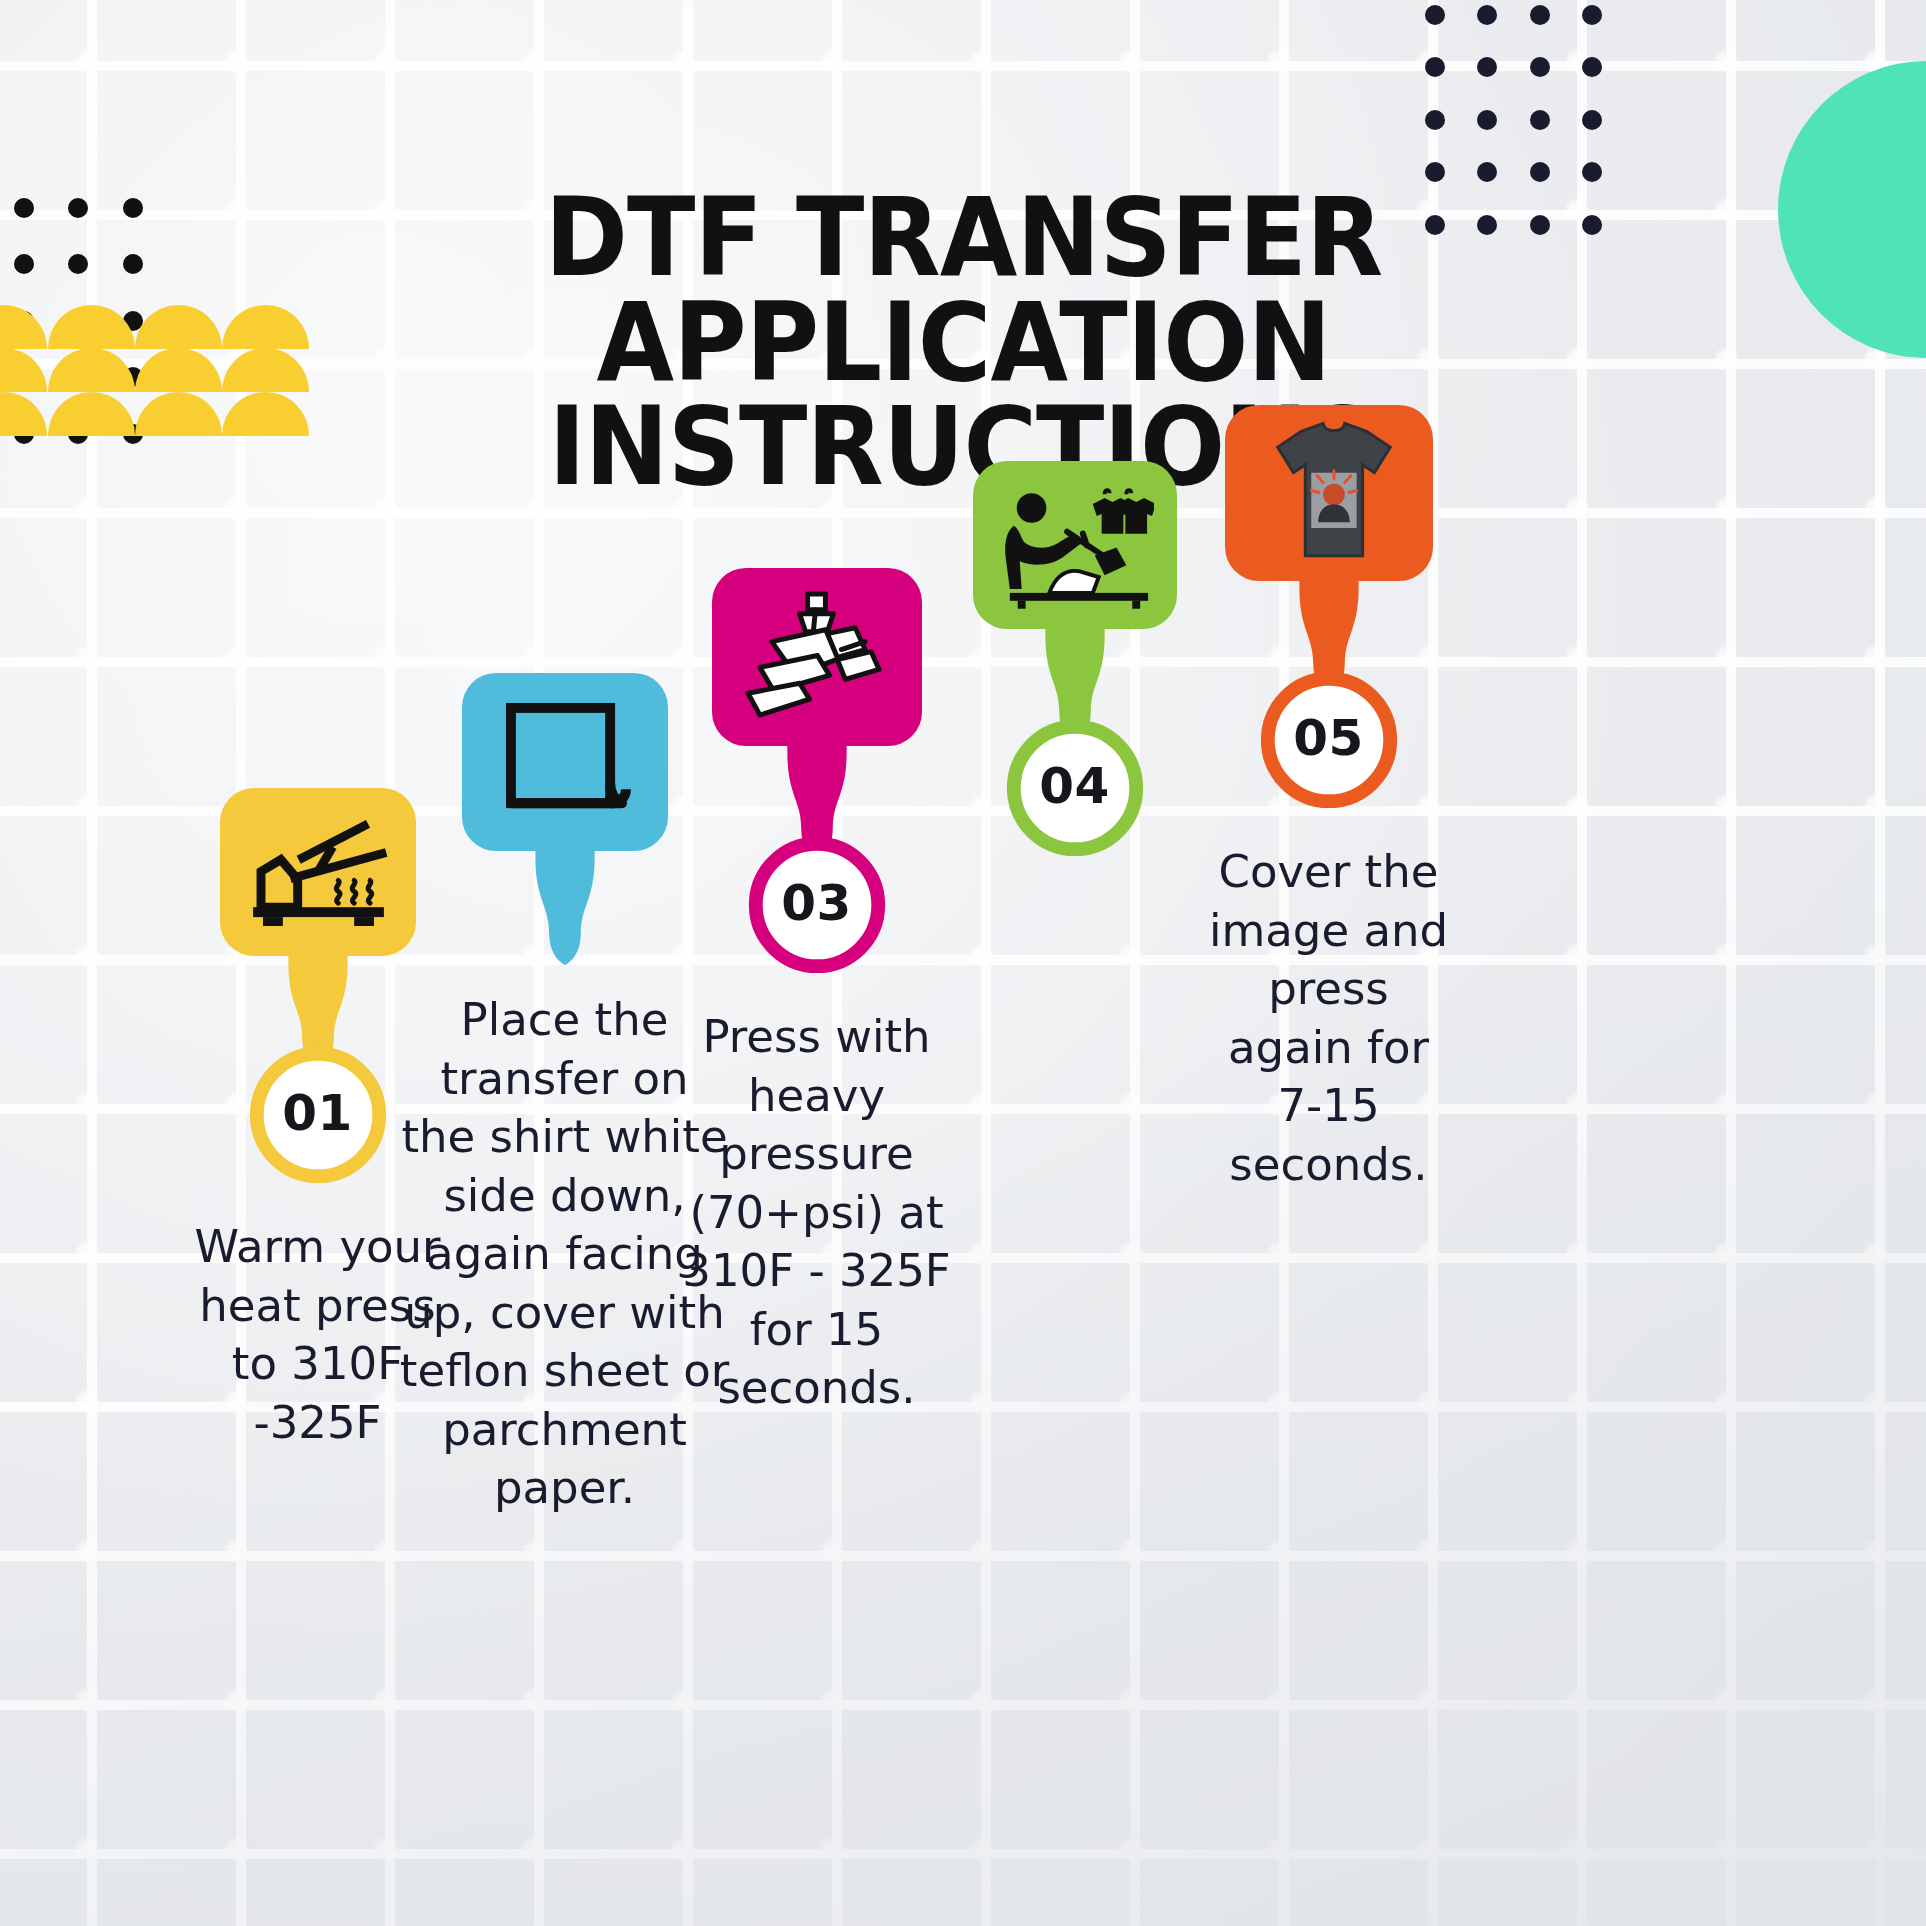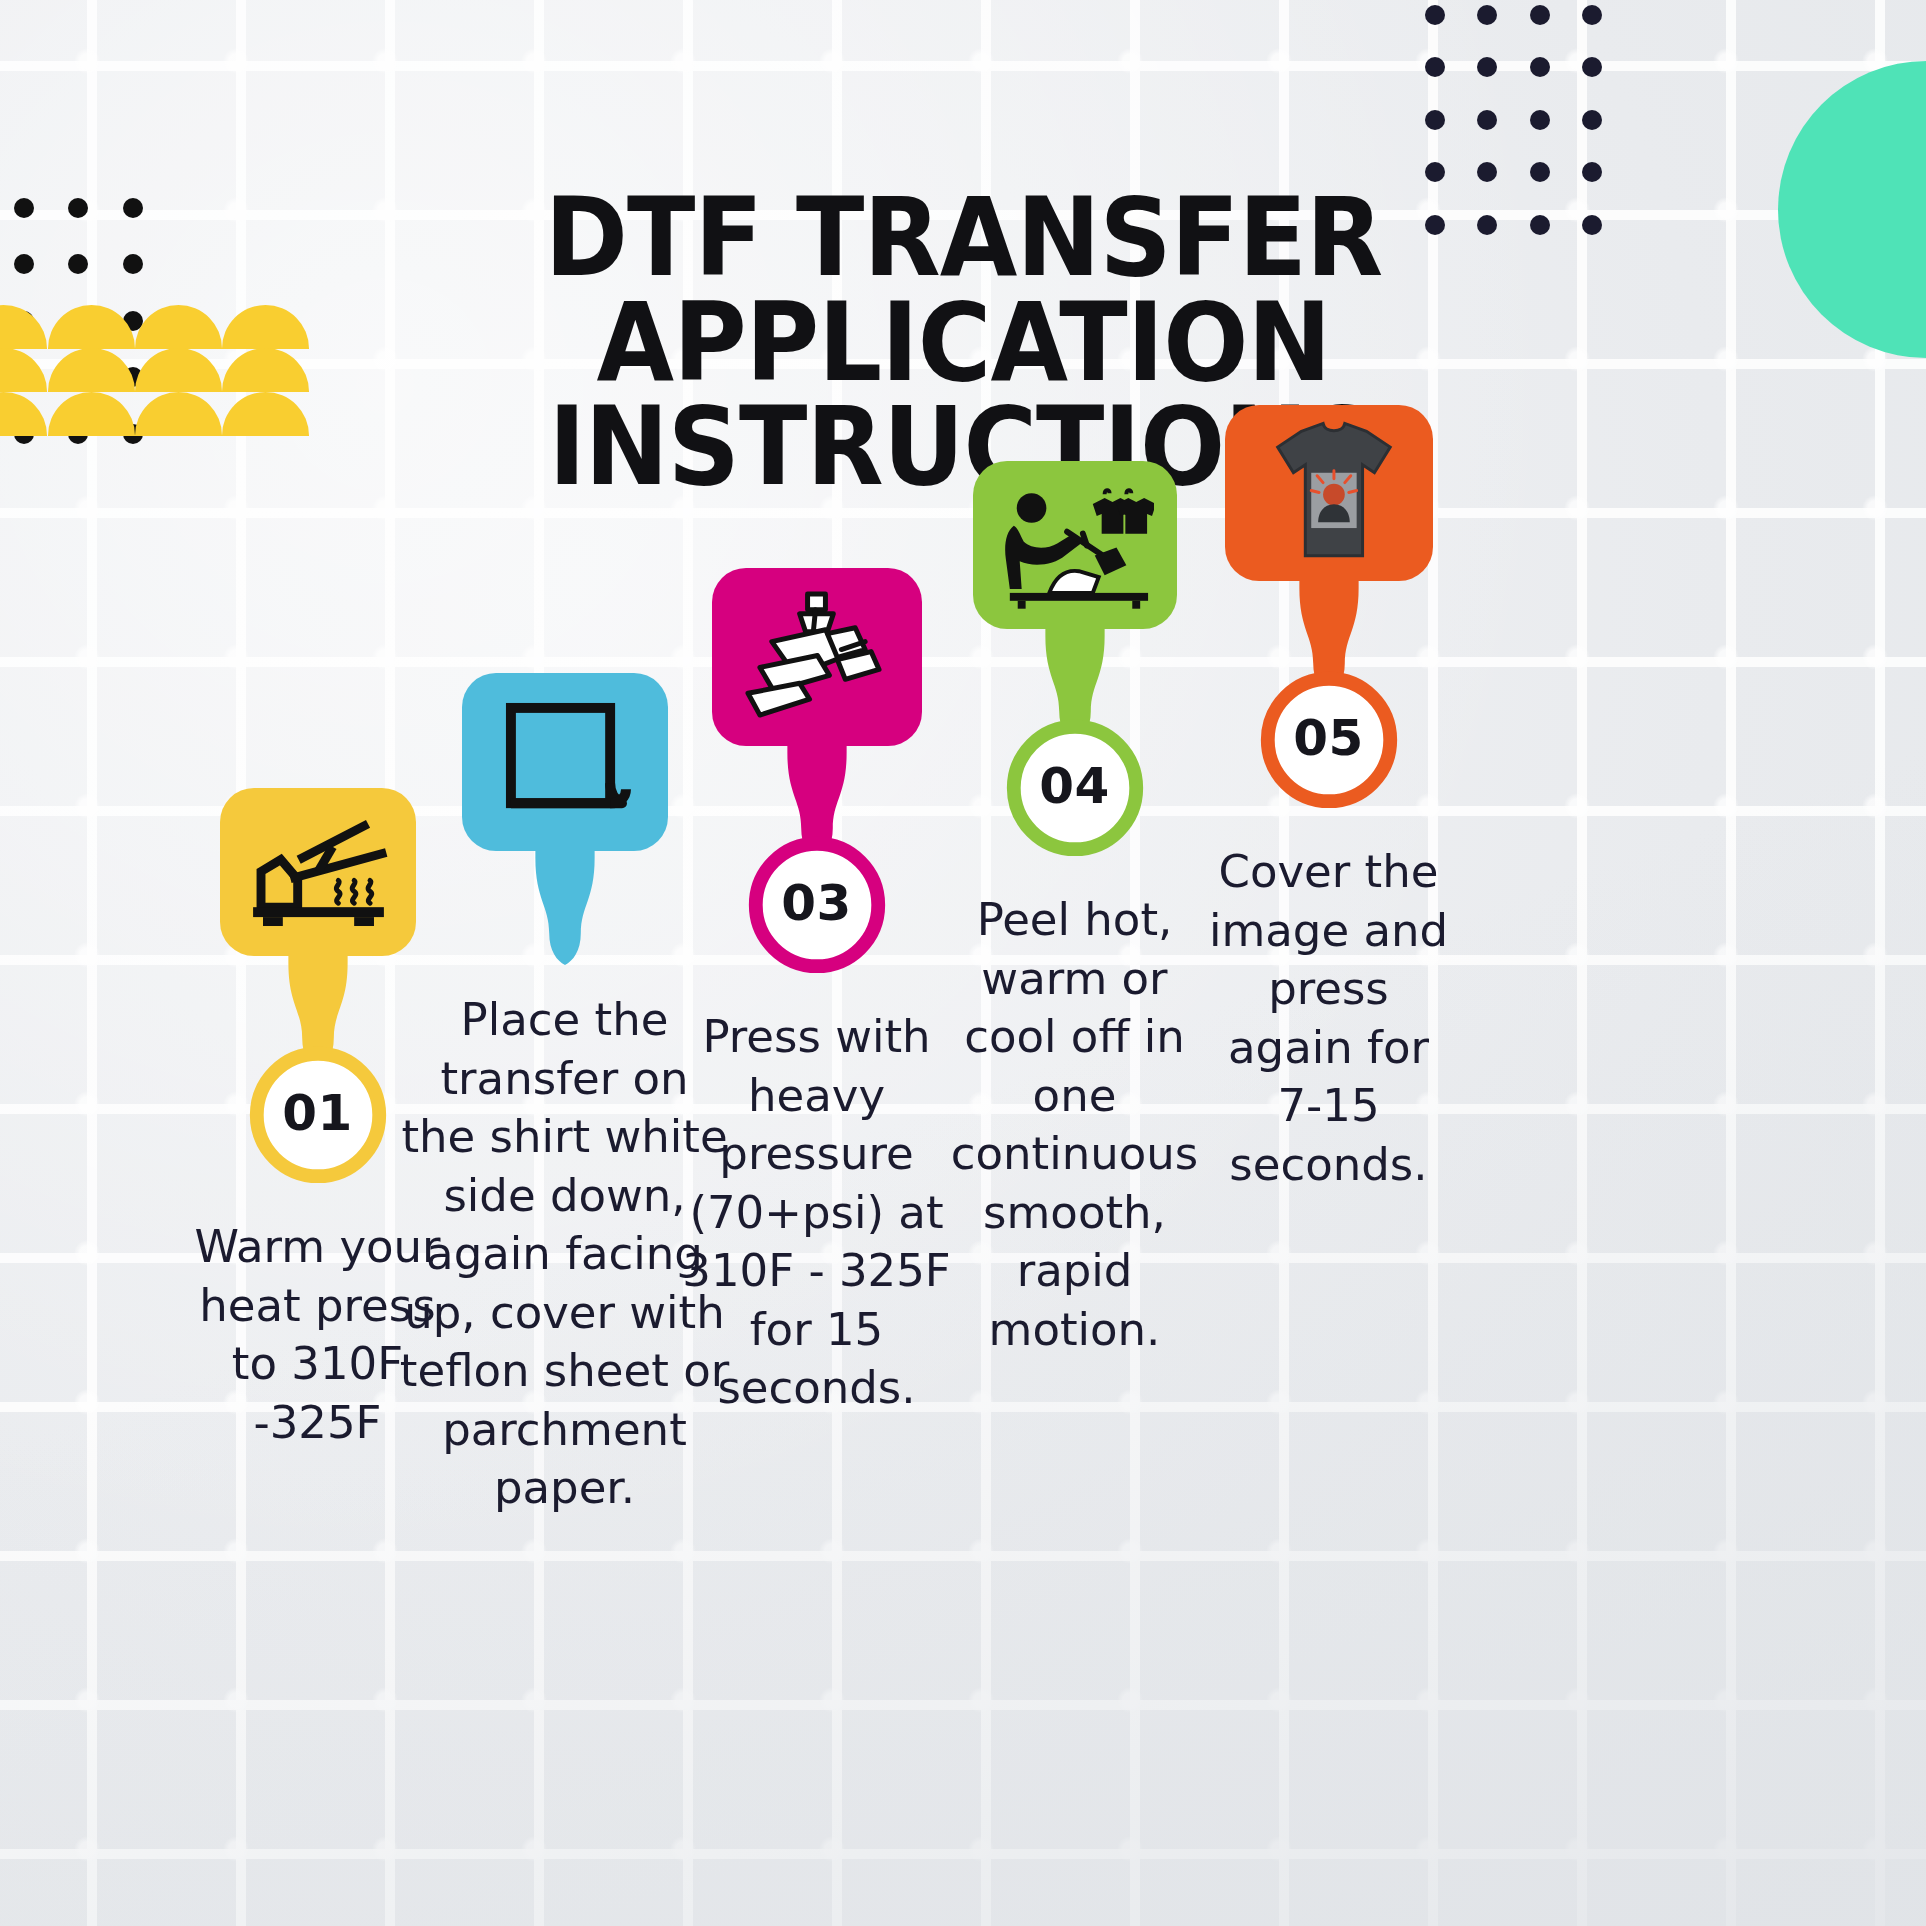--- a/index.html
+++ b/index.html
@@ -321,28 +321,20 @@
       <svg viewBox="0 0 160 118" preserveAspectRatio="none">
         <path d="M50 0 H110 V10 C110 52 96 58 96 86 C96 104 88 114 80 118 C72 114 64 104 64 86 C64 58 50 52 50 10 Z" fill="#8CC63E"></path>
       </svg>
     </div>
     <div class="bubble">
       <svg viewBox="0 0 160 160">
         <circle cx="80" cy="82" r="62" fill="#ffffff" stroke="#8CC63E" stroke-width="14"></circle>
       </svg>
       <div class="num">04</div>
     </div>
-    <div class="caption">Peel hot,
-warm or
-cool off in
-one
-continuous
-smooth,
-rapid
-motion.</div>
   </div>
 
   <div class="step" style="left:1160px;top:368px;width:337px;margin-top:37px;">
     <div class="card" style="width:208px;height:176px;background:#EB5B20;">
       <span>
       <svg width="158" height="145" viewBox="0 0 160 146">
         <path d="M52 10 l22 -8 c2 10 20 10 22 0 l22 8 l24 16 l-16 26 l-12 -8 v92 h-58 v-92 l-12 8 l-16 -26 z" fill="#3f4246" stroke="#2c2f33" stroke-width="3"></path>
         <rect x="62" y="52" width="46" height="56" fill="#9b9ea2"></rect>
         <g>
           <circle cx="85" cy="74" r="11" fill="#c74a2a"></circle>

